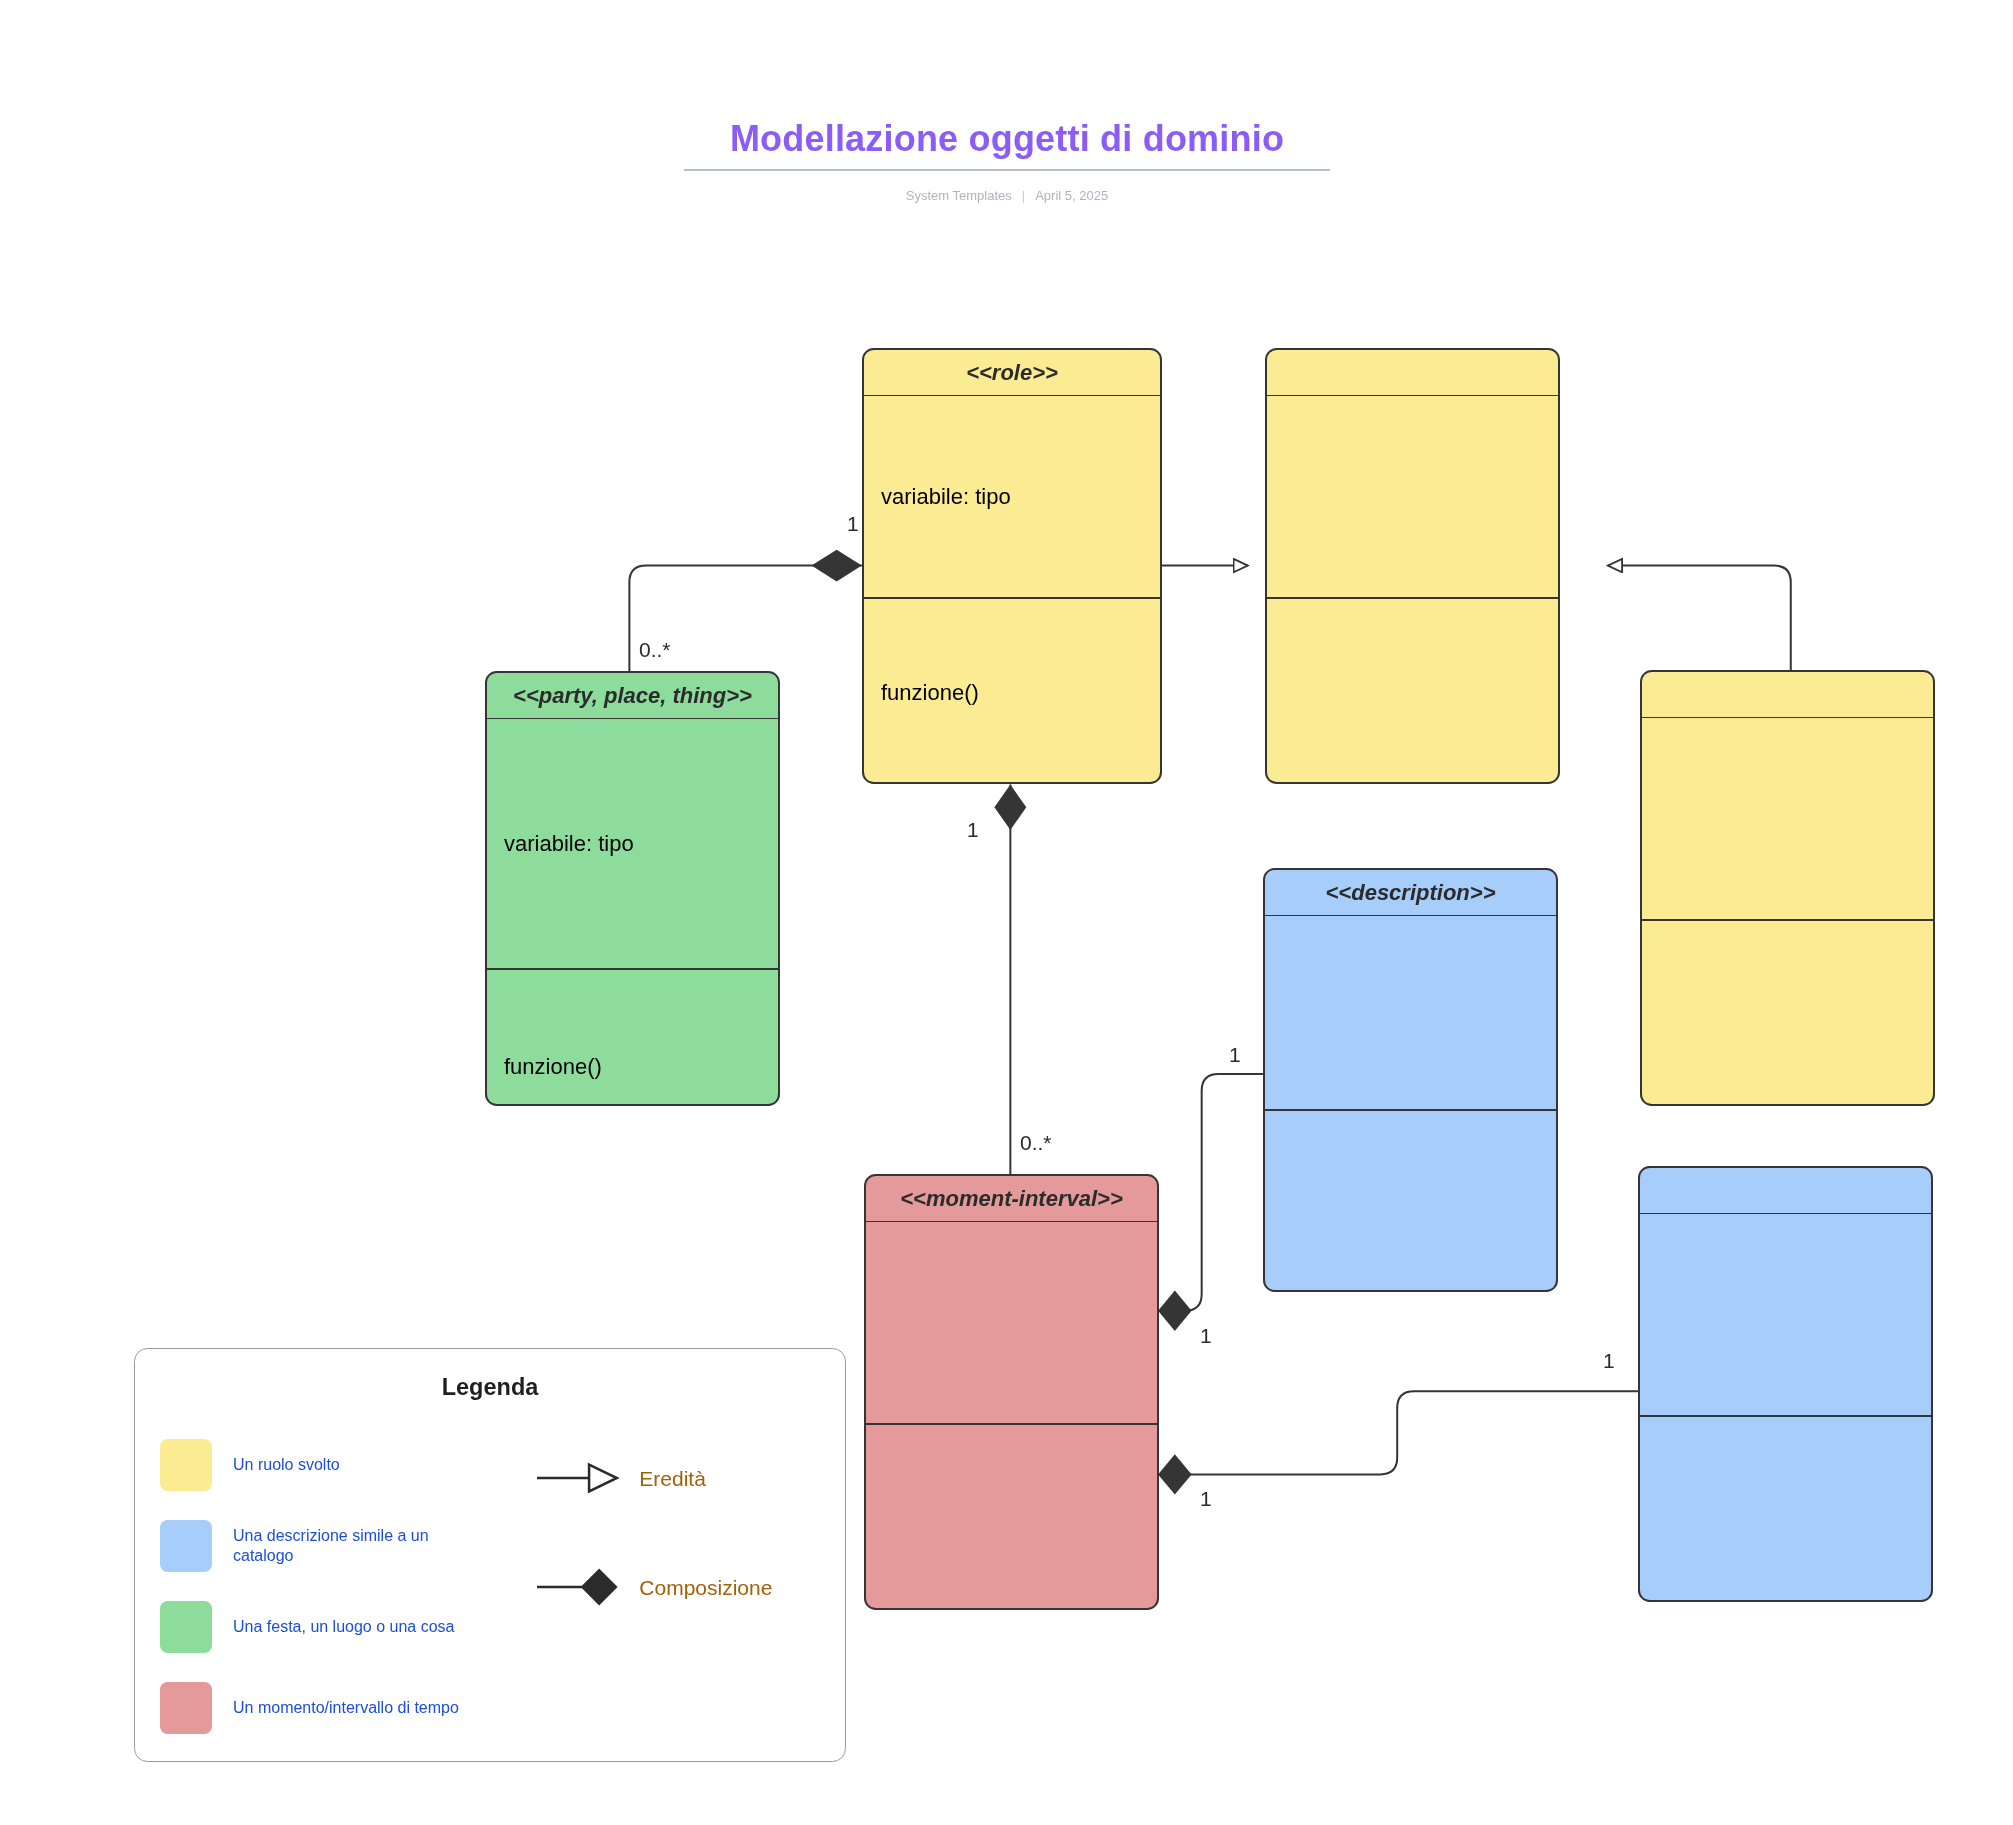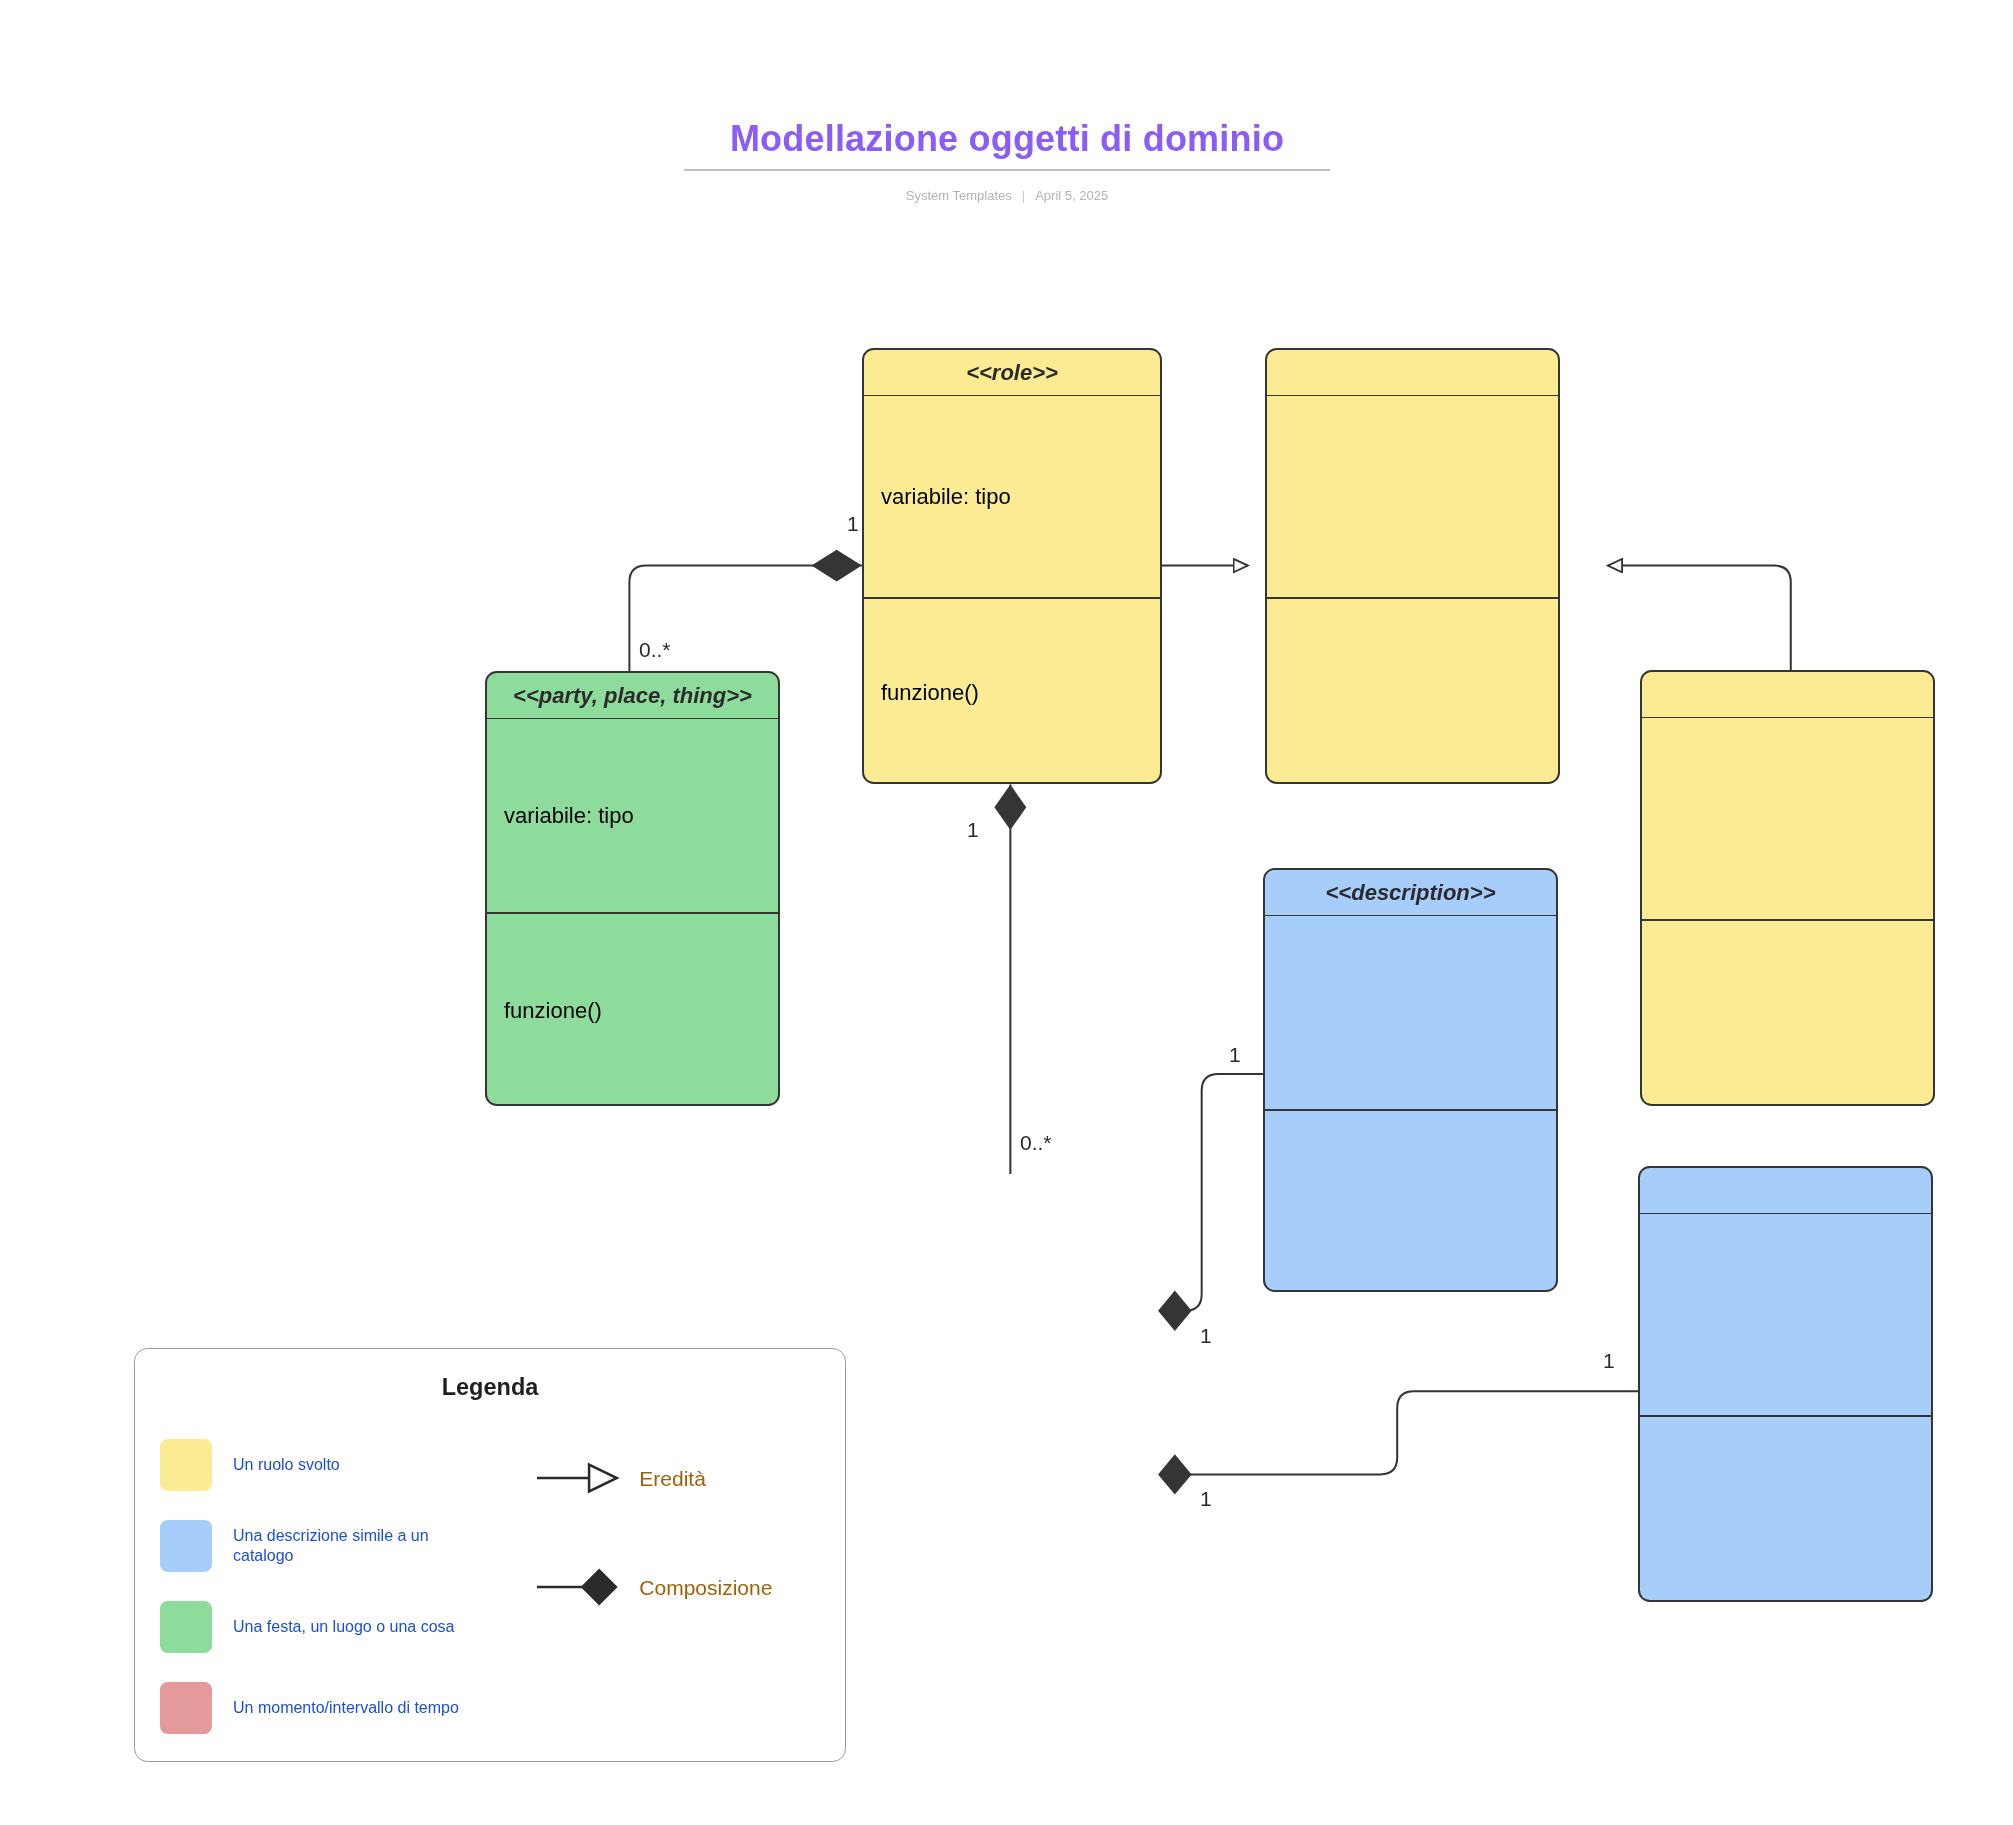--- a/index.html
+++ b/index.html
@@ -207,26 +207,31 @@
     <div class="seg-body" style="height:201px;"></div>
     <div class="seg-foot" style="height:189px;"></div>
   </div>
 
   <div class="uml yellow" style="left:1640px; top:670px; width:295px; height:436px;">
     <div class="seg-head" style="height:46px;"></div>
     <div class="seg-body" style="height:201px;"></div>
     <div class="seg-foot" style="height:189px;"></div>
   </div>
 
-  <div class="uml green" style="left:485px; top:671px; width:295px; height:435px;">
+  <div class="uml green" style="left:485px; top:671px; width:295px; height:435px;gap:28px;">
     <div class="seg-head" style="height:46px;">&lt;&lt;party, place, thing&gt;&gt;</div>
     <div class="seg-body" style="height:193px;">variabile: tipo</div>
     <div class="seg-foot" style="height:196px;">funzione()</div>
   </div>
 
+  <div class="uml red" style="left:864px; top:1174px; width:295px; height:436px;">
+    <div class="seg-head" style="height:46px;">&lt;&lt;moment-interval&gt;&gt;</div>
+    <div class="seg-body" style="height:201px;"></div>
+    <div class="seg-foot" style="height:189px;"></div>
+  </div>
 
   <div class="uml blue" style="left:1263px; top:868px; width:295px; height:424px;">
     <div class="seg-head" style="height:46px;">&lt;&lt;description&gt;&gt;</div>
     <div class="seg-body" style="height:193px;"></div>
     <div class="seg-foot" style="height:185px;"></div>
   </div>
 
   <div class="uml blue" style="left:1638px; top:1166px; width:295px; height:436px;">
     <div class="seg-head" style="height:46px;"></div>
     <div class="seg-body" style="height:201px;"></div>

